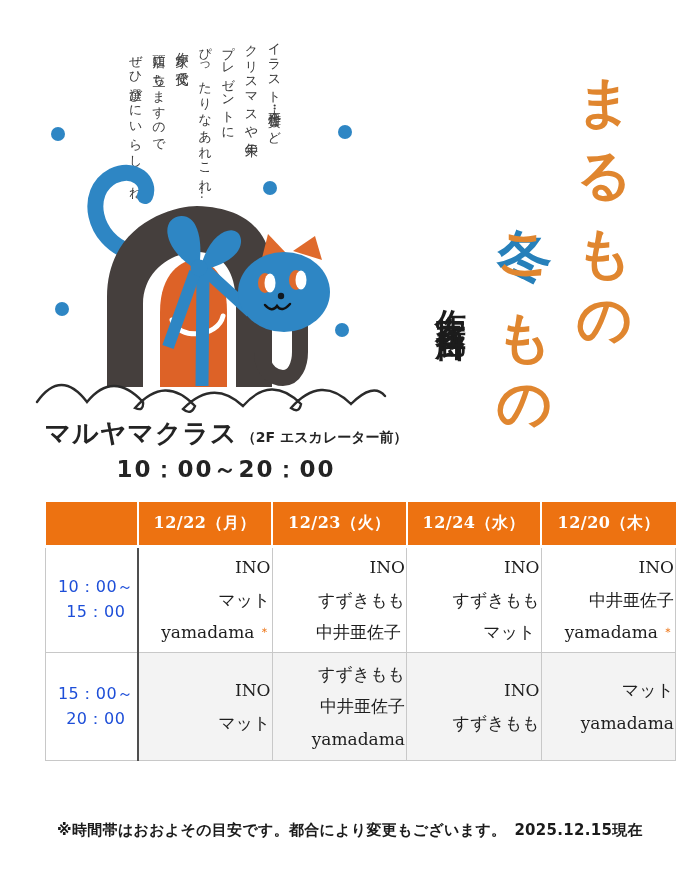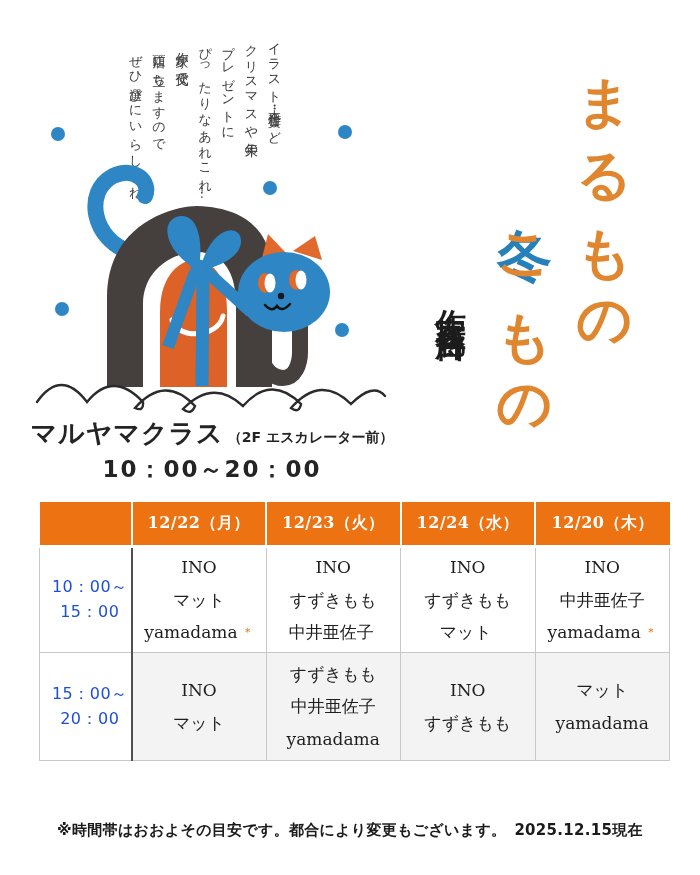--- a/index.html
+++ b/index.html
@@ -22,27 +22,27 @@
   .intro p:nth-child(7){padding-inline-start:13px;}
   
   .illo{position:absolute; left:25px; top:112px; width:370px; height:303px;}
   
   .vtitle{position:absolute; writing-mode:vertical-rl; white-space:nowrap;}
   .title-maru{left:568px; top:38px; font-size:55px; letter-spacing:13px; color:#E0862F; font-weight:600;}
   .title-fuyu{left:488px; top:185px; font-size:55px; letter-spacing:13px; color:#E0862F; font-weight:600;}
   .title-fuyu .blue{color:#2780BA;}
   .title-sakka{left:430px; top:284px; font-size:31px; letter-spacing:6px; color:#1c1c1c; font-weight:600;}
   
-  .venue{position:absolute; left:22px; top:416px; width:380px; text-align:center; color:#242424;}
+  .venue{position:absolute; left:36px; top:416px; width:380px; text-align:center; color:#242424;}
   .venue-name{font-size:26px; font-weight:700; letter-spacing:1px;}
   .venue-loc{font-size:14px; font-weight:600; margin-left:4px;}
   .venue-hours{font-size:23px; font-weight:700; letter-spacing:2px; margin-top:3px;}
   
   table.schedule{
-    position:absolute; left:39px; top:502px; width:630px;
+    position:absolute; left:45px; top:502px; width:630px;
     border-collapse:collapse; table-layout:fixed;
   }
   col.c0{width:92px;} col.cd{width:134.5px;}
   thead th{
     height:41px; background:#ED7211; color:#ffffff;
     font-family:"DejaVu Serif", serif; font-size:16px; font-weight:600;
     letter-spacing:.5px; border-left:2px solid #ffffff; border-bottom:3px solid #ffffff;
   }
   thead th:first-child{border-left:none;}
   tbody th, tbody td{border:1px solid #c8c8c8;}
@@ -50,21 +50,21 @@
   th.time-cell{
     background:#fff; font-weight:400; font-size:16px; color:#1d4ed8;
     text-align:center; padding-left:10px; line-height:1.55; letter-spacing:.5px;
   }
   tbody td{
     text-align:center; vertical-align:middle;
     font-family:"DejaVu Serif", serif; font-size:17px; color:#1e1e1e; background:#fff;
   }
   tr.row-a{height:106px;} tr.row-b{height:108px;} tr.row-notes{height:40px;}
   tr.row-b td{background:#f3f3f3;}
-  .cl{line-height:1.92;}
+  .cl{line-height:1.92;text-align:right;}
   th.notes-label{font-size:15.5px; font-weight:700; color:#1c1c1c; background:#fff; text-align:left; padding-left:10px;}
   tr.row-notes td{font-size:16px;}
   .ast{color:#ED7211; font-size:12px; vertical-align:2px; margin-left:4px; font-family:"DejaVu Sans",sans-serif;}
   .ast-pre{margin-left:0; margin-right:3px;}
   
   .footnote{
     position:absolute; left:0; top:821px; width:700px; text-align:center;
     font-size:15px; font-weight:600; color:#1b1b1b; letter-spacing:.3px;
   }
   .footnote .asof{margin-left:8px;}

